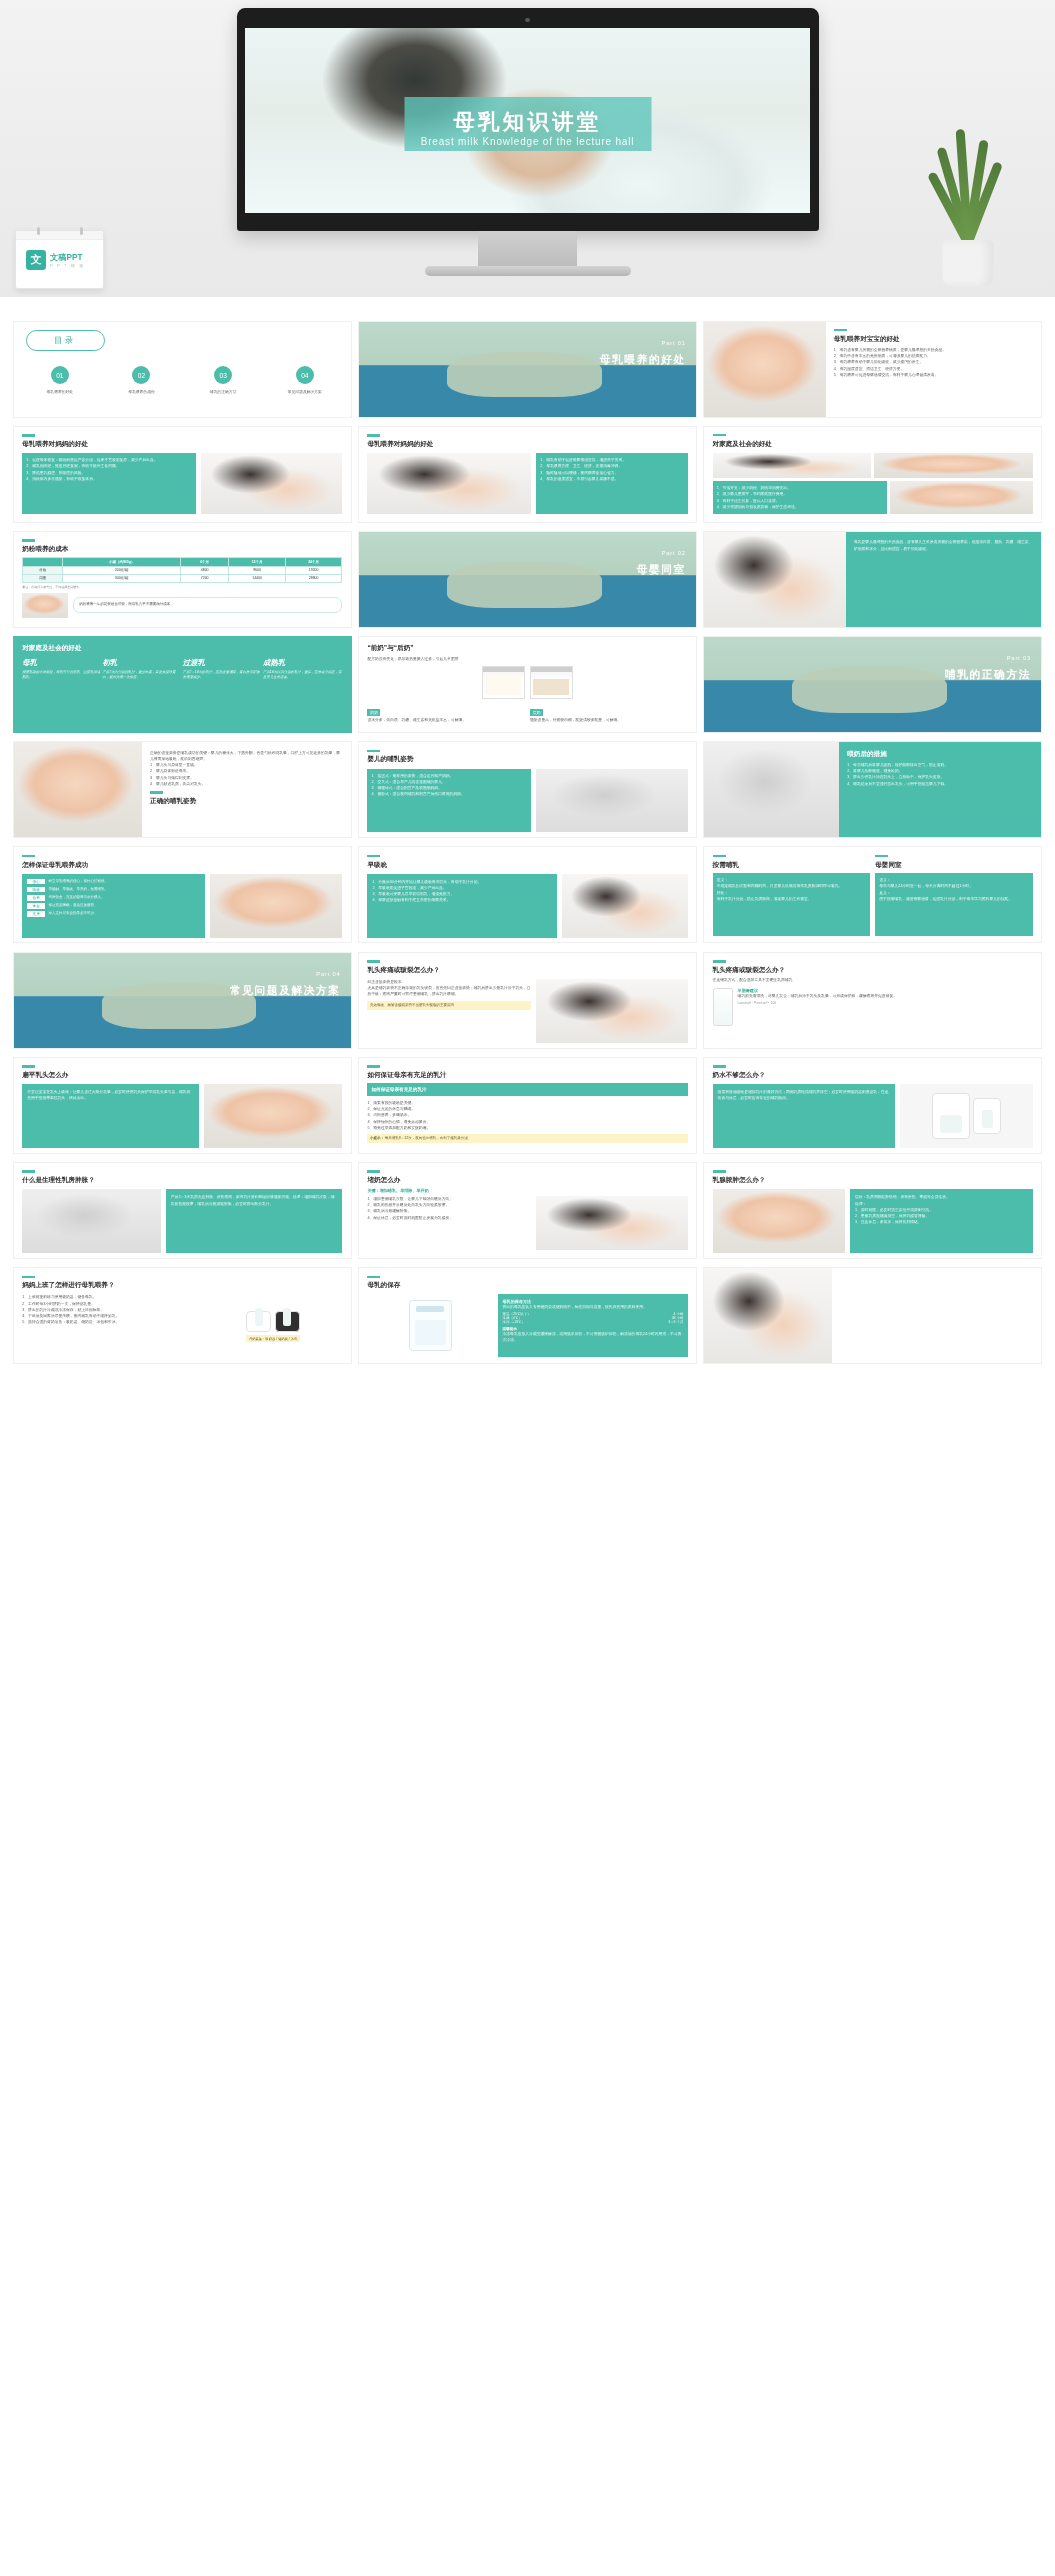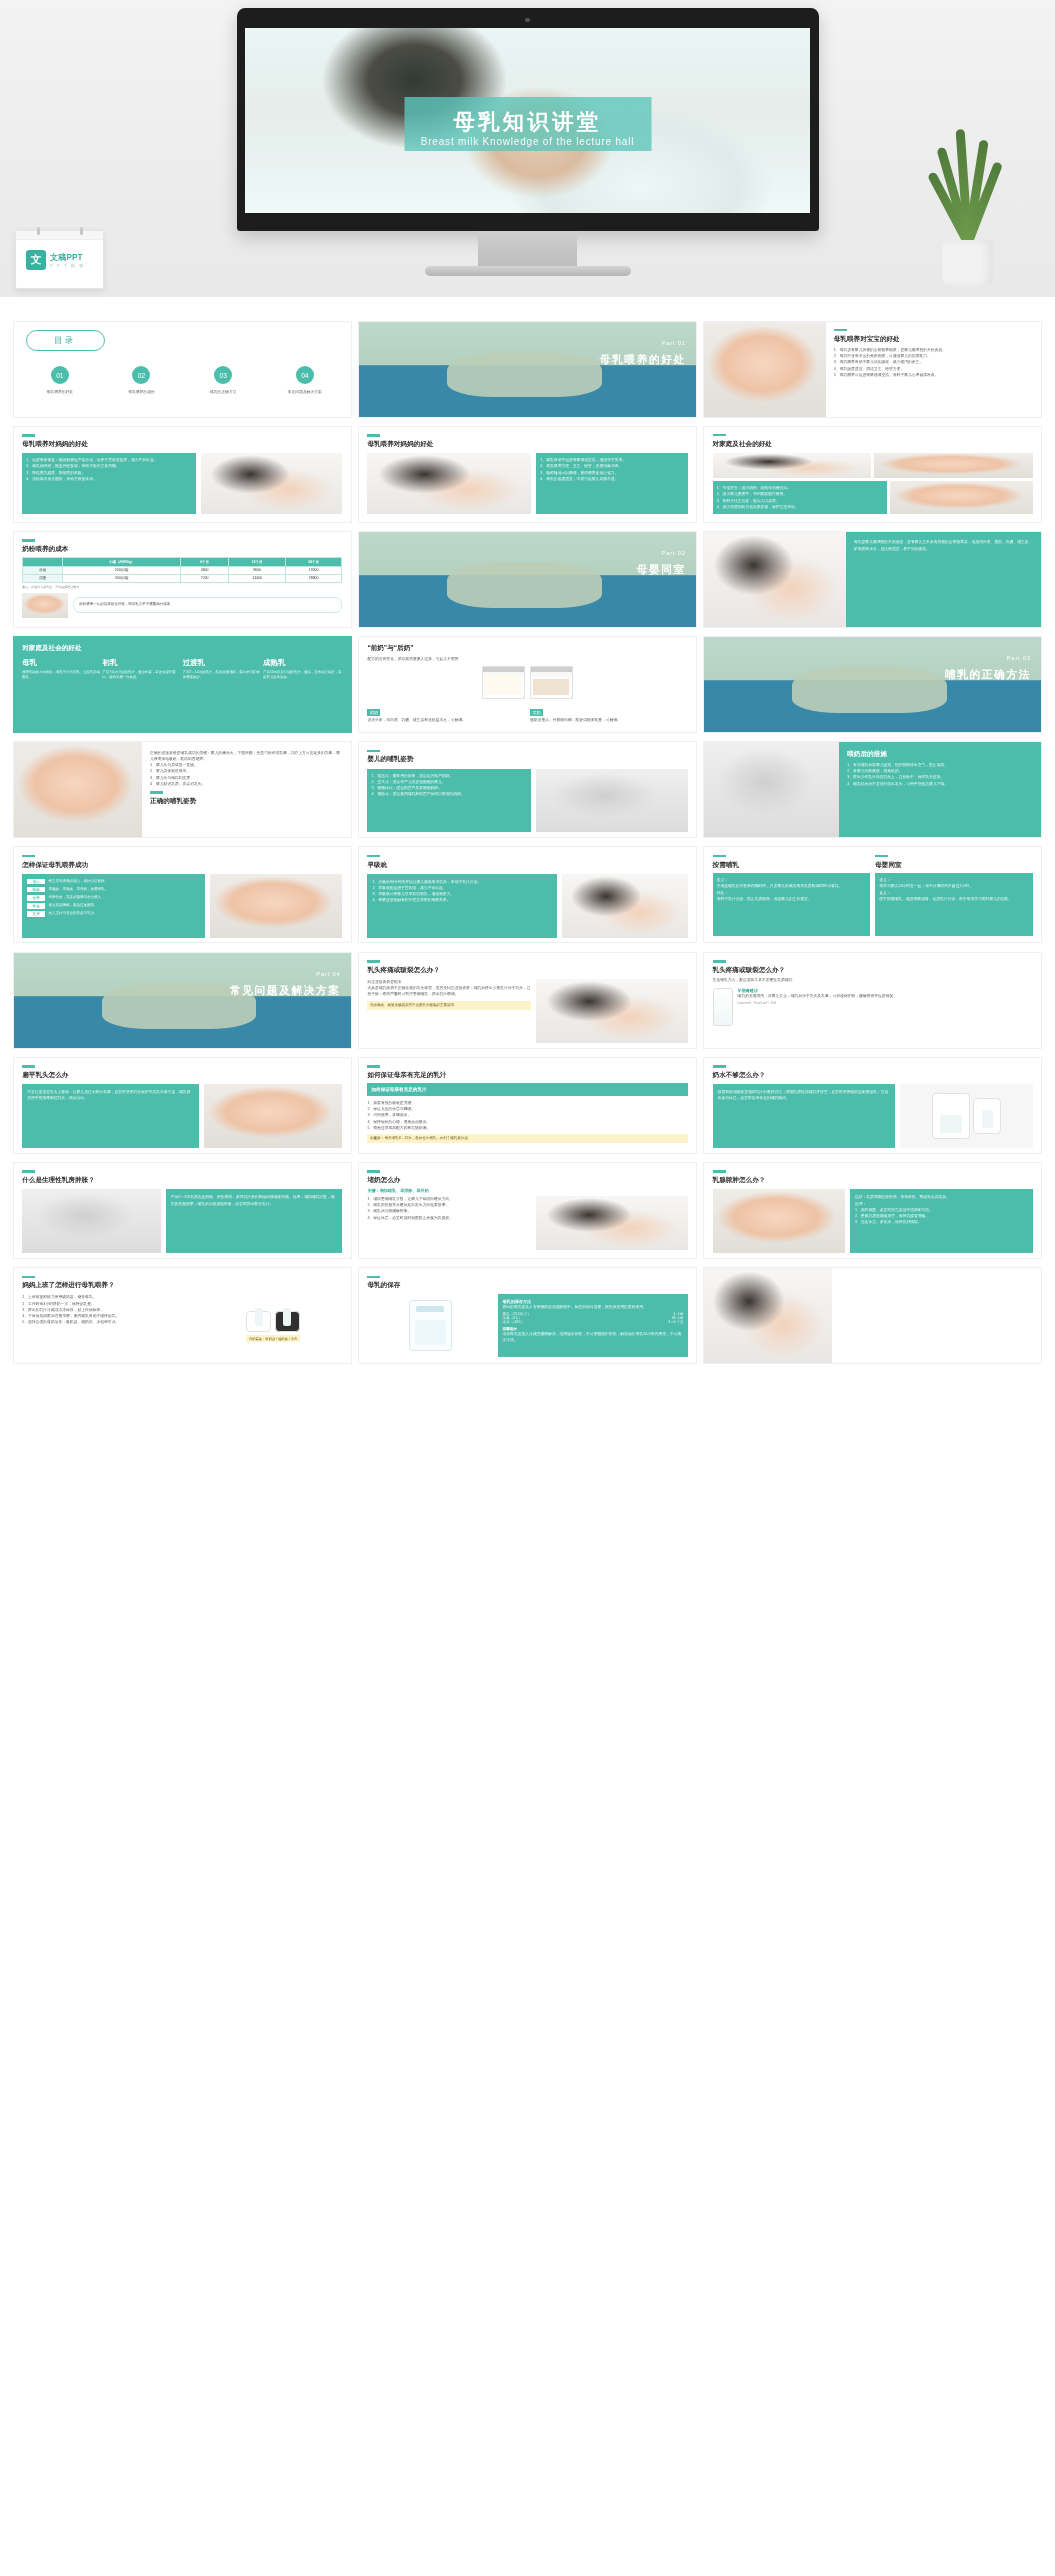--- a/index.html
+++ b/index.html
@@ -177,21 +177,21 @@
 
   
   .cups { display:flex; gap:5px; justify-content:center; margin-top:3.3px;}
   .cup { width:43px;height:33px; background:linear-gradient(180deg,#f3f3f3 0%,#fdfdfd 40%,#ffffff 100%);
          border:0.8px solid #e0e0e0; position:relative; }
   .cup:after{ content:""; position:absolute;left:2.5px;right:2.5px;bottom:2.5px;height:21.4px;background:#fffaf0;}
   .cup.dark:after{ background:#efe3cf; height:16.5px; }
   .cup-cap { position:absolute; left:0; right:0; top:0; height:5.8px; background:#cfcfcf; }
 
   
-  .stage { display:grid; grid-template-columns:repeat(4,1fr); gap:1px; margin-top:4.1px;}
+  .stage { display:grid; grid-template-columns:repeat(4,1fr); gap:1px; margin-top:4.1px;font-style:italic;}
   .stage-h { font-size:7.4px; font-weight:bold; color:#fff; margin-bottom:2.5px;}
   .stage-b { font-size:3.4px; line-height:1.5; color:#eafaf7;}
 
   .note-yellow { background:#fdf3c8; }
 
   
   .final {
     grid-column: span 1; height:97px; background:#4dbdab; position:relative;
     display:flex; align-items:center; justify-content:center;
   }

